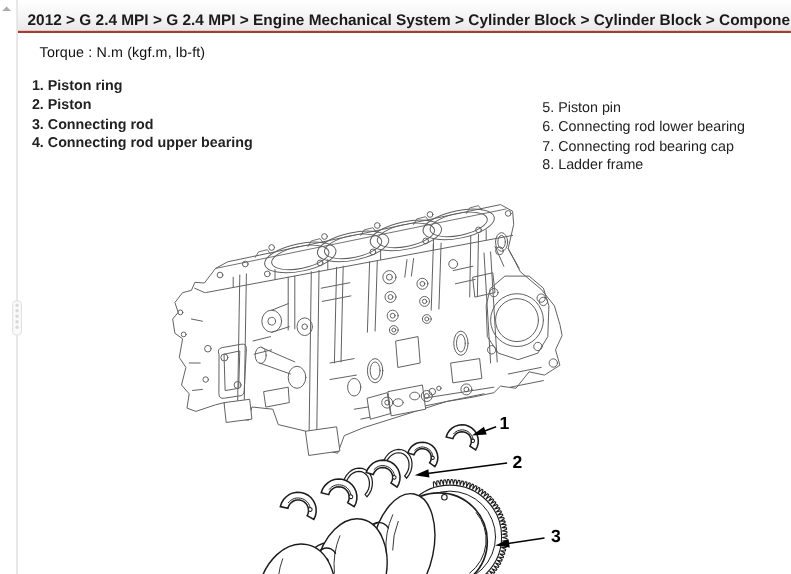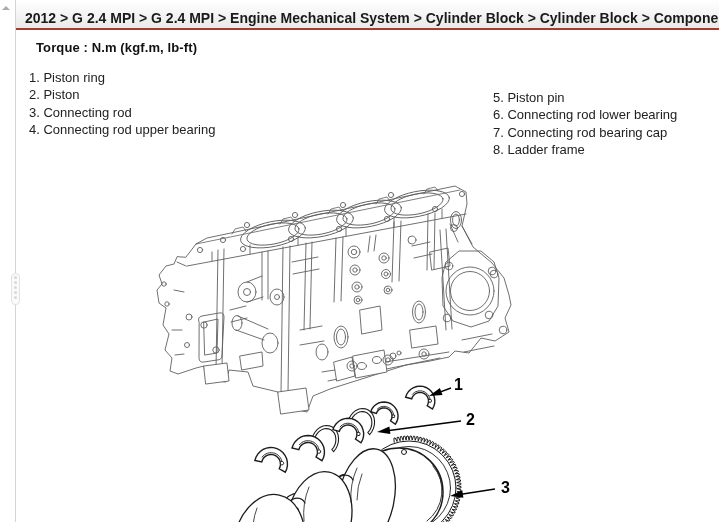--- a/index.html
+++ b/index.html
@@ -13,24 +13,24 @@
 #grip { position:absolute; left:11px; top:273px; width:9px; height:32px;
   background:#fafafa; border:1px solid #e2e2e2; border-radius:4px; z-index:6; }
 #grip .d { width:3px; height:3px; background:#d8d8d8; border-radius:50%;
   margin:2px auto 0 auto; }
 #topbar { position:absolute; left:16px; top:0; width:703px; height:30px;
   background:linear-gradient(180deg,#ffffff 0%,#f6f6f6 45%,#e9e9e9 100%);
   border-bottom:2px solid #a33c33; overflow:hidden; white-space:nowrap; }
 #topbar .bc { font-size:14px; padding-top:5px; display:inline-block; font-weight:bold; color:#1a1a1a;
   line-height:27px; padding-left:9px; letter-spacing:0px; }
 #torque { position:absolute; left:36px; top:40px; letter-spacing:0.12px; font-size:13px;
-  font-weight:bold; color:#111; }
+  font-weight:normal; color:#111; }
 .col { position:absolute; top:69px; font-size:13px; color:#222;
   line-height:17.3px; }
-#col1 { left:29px; }
+#col1 { left:29px;font-weight:bold; }
 #col2 { left:493px;margin-top:20px; }
 #art { position:absolute; left:0; top:0; width:719px; height:522px; }
 </style>
 </head>
 <body>
 <div id="topbar"><span class="bc">2012 &gt; G 2.4 MPI &gt; G 2.4 MPI &gt; Engine Mechanical System &gt; Cylinder Block &gt; Cylinder Block &gt; Components and Components Location</span></div>
 <div id="sidebar">
     <div id="tri"></div>
   </div>
 <div id="grip">

